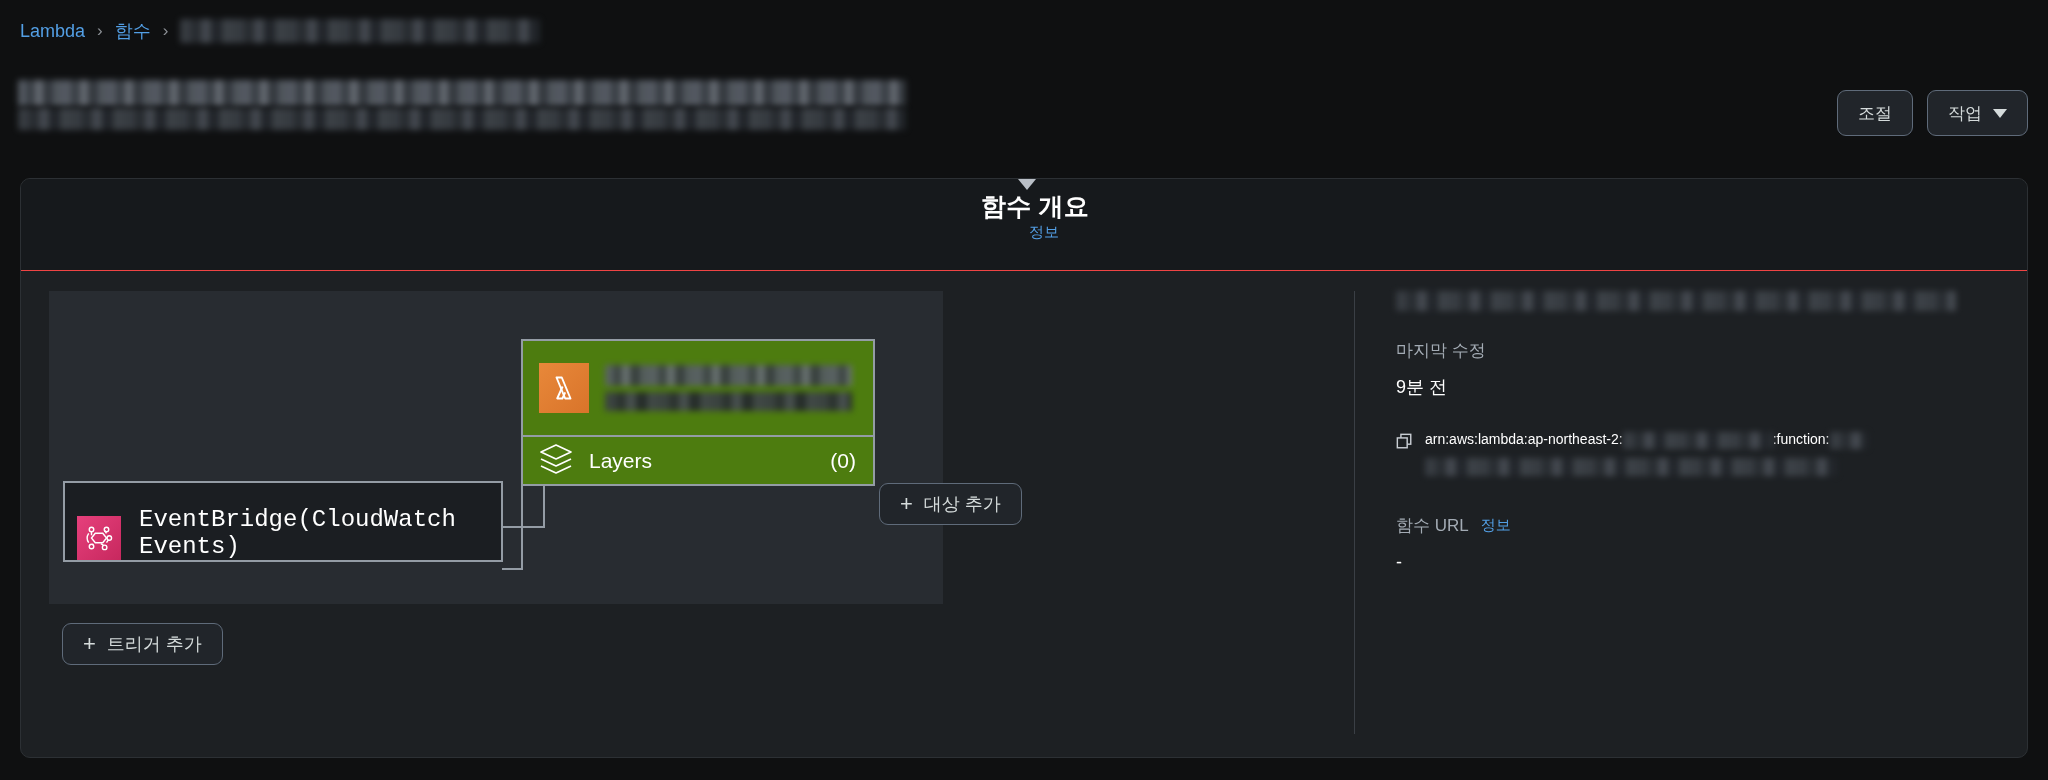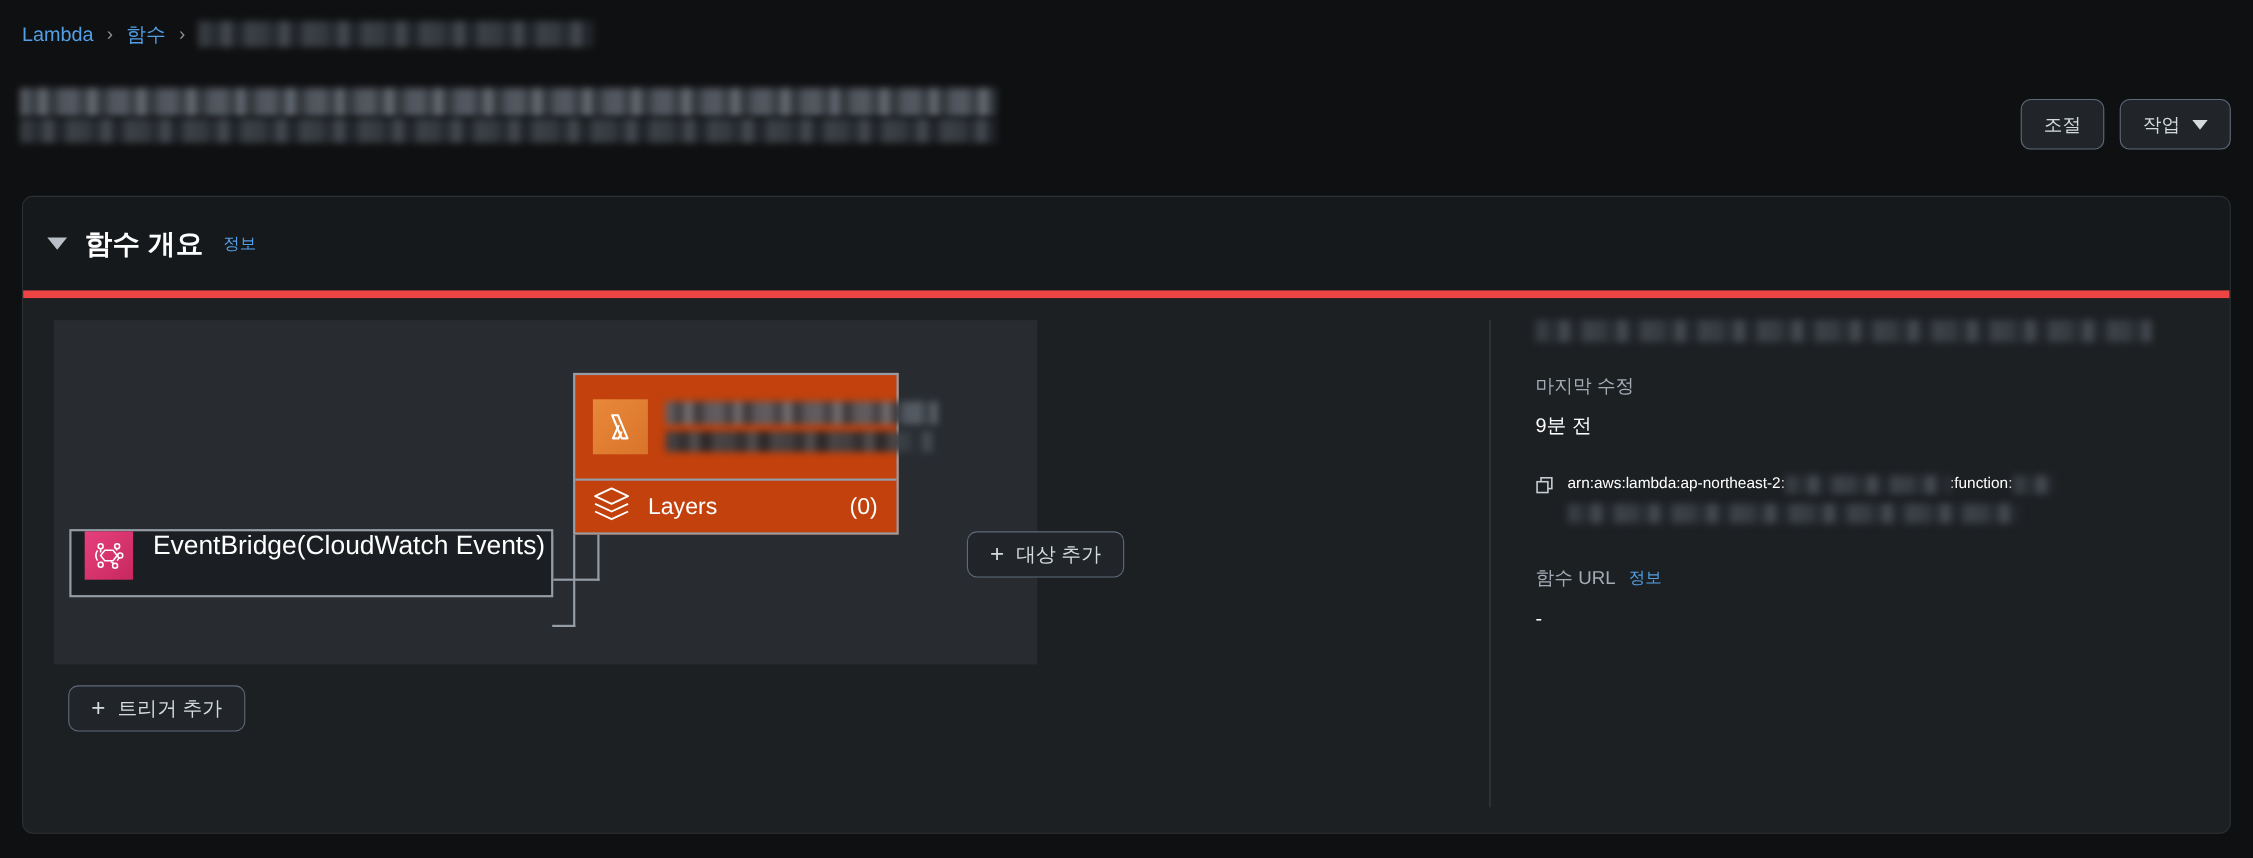--- a/index.html
+++ b/index.html
@@ -113,25 +113,26 @@
     position: absolute;
     left: 20px; top: 178px;
     width: 2008px; height: 580px;
     background: #1d2023;
     border: 1px solid #2c3034;
     border-radius: 10px;
     overflow: hidden;
   }
   #panel-header {
     height: 92px;
-    border-bottom: 7px solid #ef4444;
+    border-bottom: 1px solid #ef4444;
     display: flex;
     align-items: center;
     padding-left: 22px;
     background: #16191c;
+    flex-direction: column;
   }
   #section-toggle {
     width: 0; height: 0;
     border-left: 9px solid transparent;
     border-right: 9px solid transparent;
     border-top: 11px solid #b9bfc6;
     margin-right: 16px;
     cursor: pointer;
   }
   #section-title {
@@ -161,22 +162,22 @@
     position: absolute;
     left: 28px; top: 20px;
     width: 894px; height: 313px;
     background: #282c31;
   }
 
   
   #function-card {
     position: absolute;
     left: 472px; top: 48px;
-    width: 296px; height: 147px;
-    background: #c2410c;
+    width: 354px; height: 147px;
+    background: #4d7c0f;
     border: 2px solid #949ca5;
   }
   #function-card-top {
     height: 96px;
     display: flex;
     align-items: center;
     padding-left: 16px;
     border-bottom: 2px solid #949ca5;
   }
   #lambda-icon {
@@ -202,27 +203,28 @@
     font-size: 21px;
     margin-left: 16px;
     flex: 1;
   }
   #layers-count { color: #ffffff; font-size: 21px; }
 
   
   #trigger-card {
     position: absolute;
     left: 14px; top: 190px;
-    width: 440px; height: 62px;
+    width: 440px; height: 81px;
     background: #1b1e22;
     border: 2px solid #949ca5;
     display: flex;
-    align-items: flex-start;
+    align-items: flex-end;
     padding-left: 12px;
     cursor: pointer;
+    font-family: Liberation Mono, monospace;
   }
   #eventbridge-icon {
     width: 44px; height: 44px;
     background: linear-gradient(135deg, #e6407c 0%, #c7285e 100%);
     flex: 0 0 44px;
     display: flex;
     align-items: center;
     justify-content: center;
   }
   #trigger-label {

